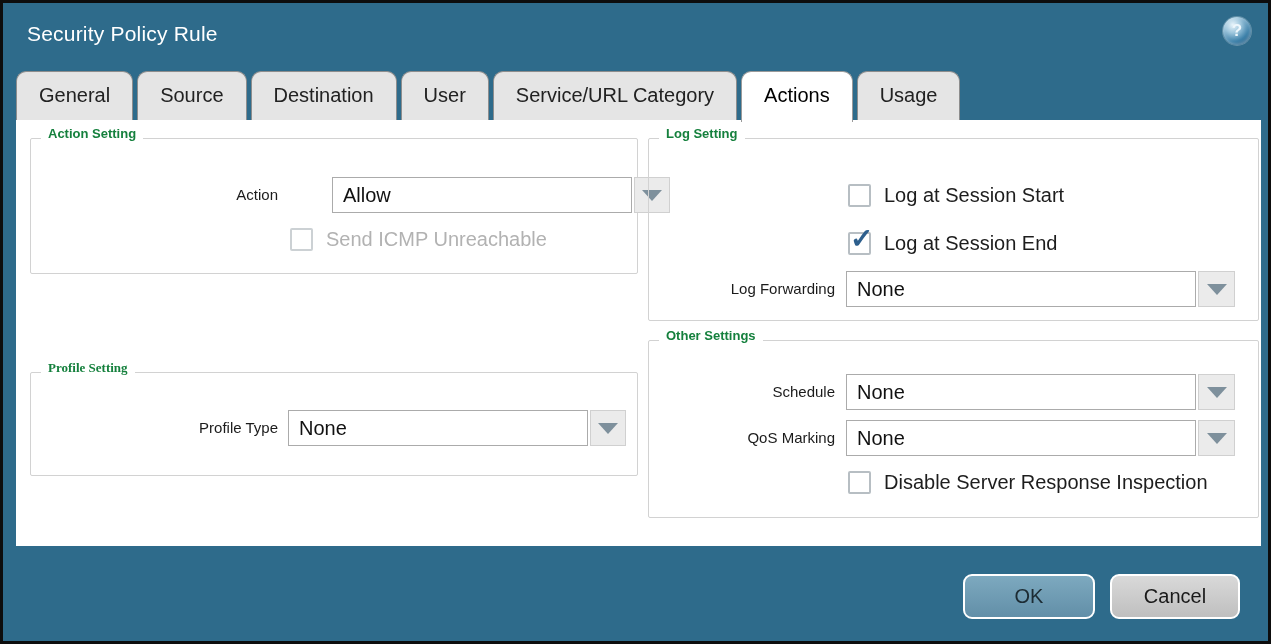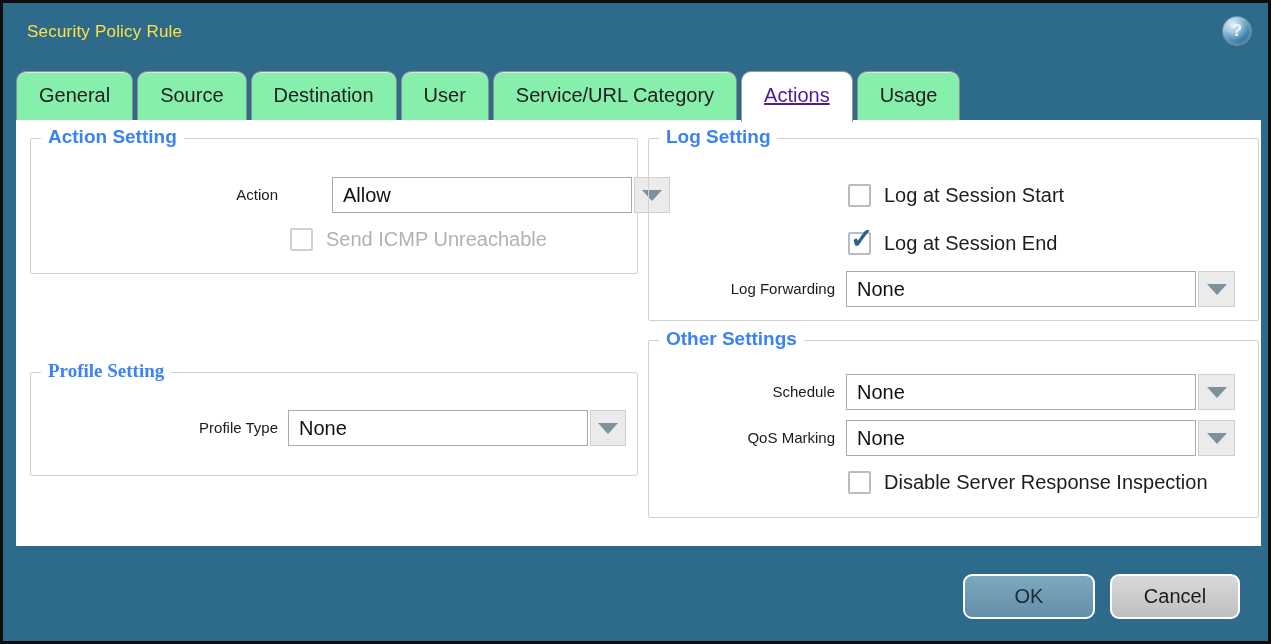--- a/index.html
+++ b/index.html
@@ -12,22 +12,22 @@
     height: 644px;
     background: #2e6b8b;
     border: 3px solid #0d0d0d;
     overflow: hidden;
   }
 
   
   .title {
     position: absolute;
     left: 24px; top: 19px;
-    font-size: 17px;
-    color: #fde047;
+    font-size: 21px;
+    color: #ffffff;
     letter-spacing: .2px;
   }
   .help-icon {
     position: absolute;
     right: 17px; top: 14px;
     width: 28px; height: 28px;
     border-radius: 50%;
     background: radial-gradient(circle at 35% 28%, #e8f4fb 0%, #9cc5dc 30%, #3a7fa8 62%, #1d4a6d 100%);
     box-shadow: 0 0 0 1px rgba(255,255,255,.25), inset 0 0 4px rgba(255,255,255,.5);
     color: #eef7fc;
@@ -41,39 +41,38 @@
   
   .tabs {
     position: absolute;
     left: 13px; top: 68px;
     display: flex;
     gap: 4px;
     height: 49px;
     z-index: 3;
   }
   .tab {
-    background: #86efac;
+    background: #e5e5e5;
     border: 1px solid #8d8d8d;
     border-bottom: none;
     border-radius: 10px 10px 0 0;
     box-shadow: inset 0 1px 0 #e3e3e3;
     padding: 0 22px;
     font-size: 20px;
     color: #222;
     line-height: 47px;
     white-space: nowrap;
     cursor: pointer;
   }
   .tab.active {
     background: #ffffff;
     border-color: #9a9a9a;
-    color: #4c1d95;
+    color: #000000;
     height: 51px;
     box-shadow: none;
-    text-decoration: underline;
   }
 
   
   .panel {
     position: absolute;
     left: 13px; top: 117px;
     width: 1245px; height: 426px;
     background: #ffffff;
     z-index: 2;
   }
@@ -81,23 +80,23 @@
   .fieldset {
     position: absolute;
     border: 1px solid #d2d2d2;
     border-radius: 2px;
   }
   .legend {
     position: absolute;
     top: -13px; left: 10px;
     background: #ffffff;
     padding: 0 7px;
-    font-size: 19px;
+    font-size: 13px;
     font-weight: bold;
-    color: #3b82f6;
+    color: #15803d;
     white-space: nowrap;
   }
 
   .field-label {
     position: absolute;
     font-size: 15px;
     color: #1b1b1b;
     text-align: right;
     height: 36px;
     line-height: 36px;

